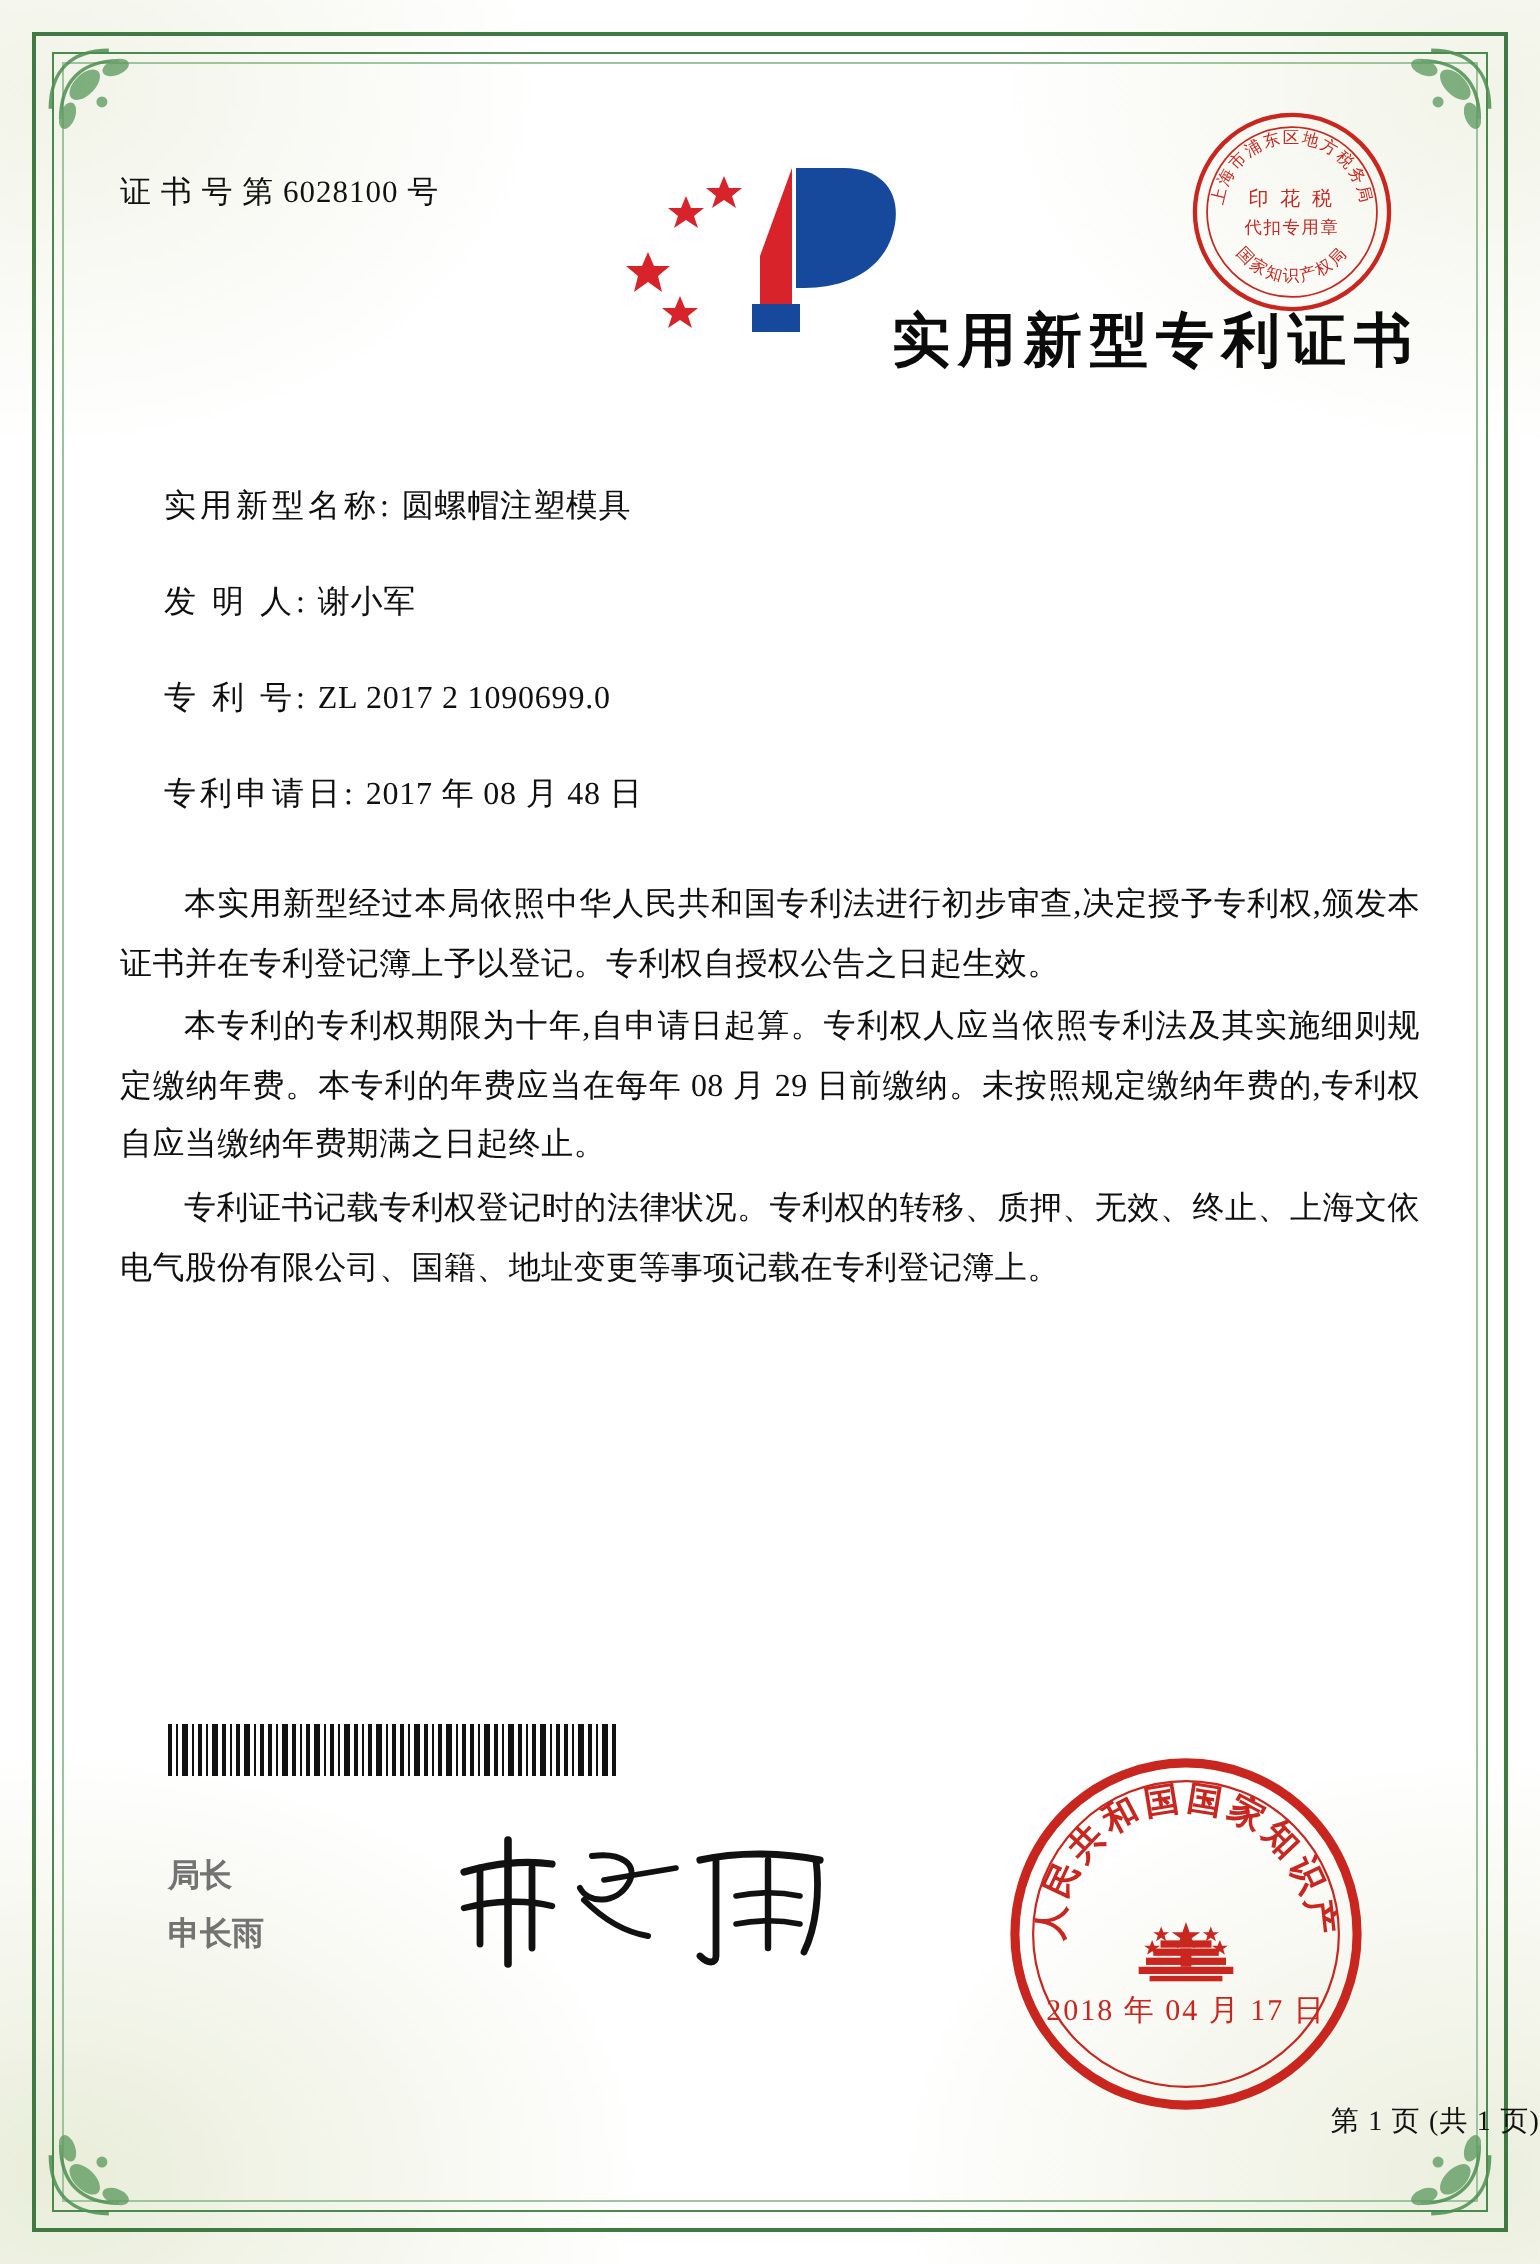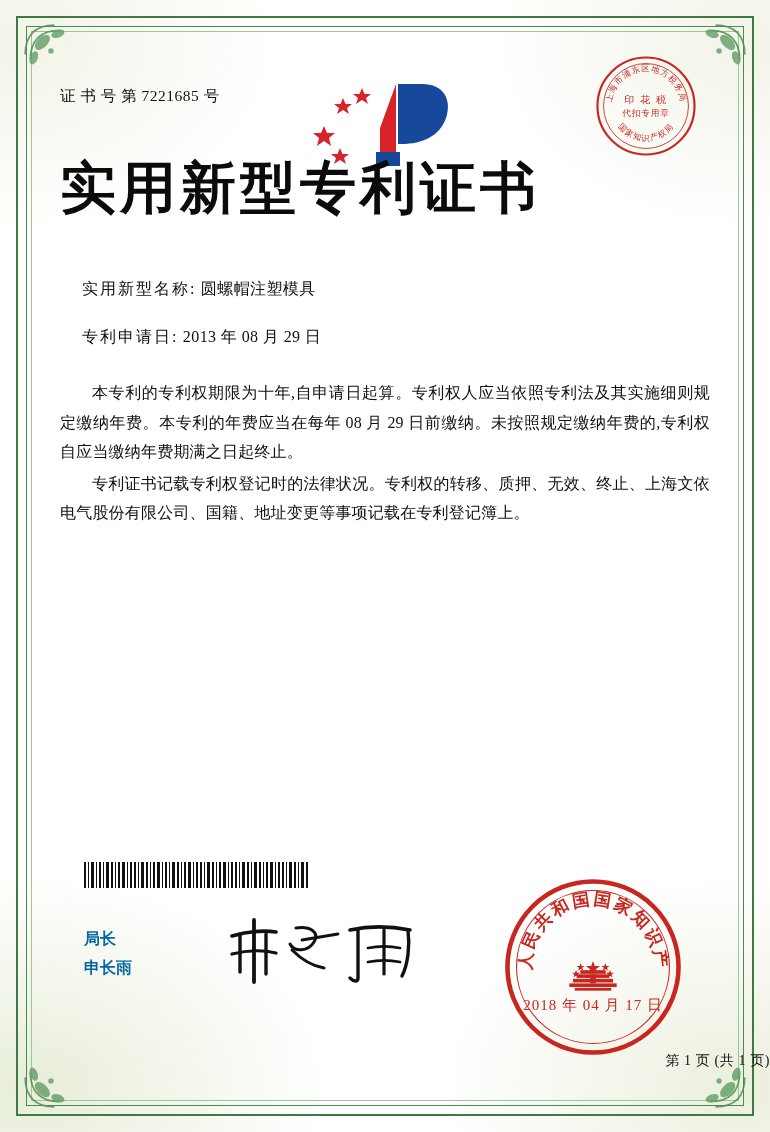--- a/index.html
+++ b/index.html
@@ -74,22 +74,22 @@
     height: 92px;
   }
   .seal-tax {
     position: absolute;
     right: 72px;
     top: 54px;
     width: 104px;
     height: 104px;
   }
   .title {
-    text-align: left;
-    font-size: 56px;
+    text-align: right;
+    font-size: 29px;
     font-weight: bold;
     letter-spacing: 4px;
     color: #0b0b0b;
     margin-top: 44px;
     font-family: "Liberation Serif", "DejaVu Serif", serif;
   }
   .fields {
     margin-top: 52px;
     padding-left: 22px;
   }
@@ -118,21 +118,21 @@
     width: 226px;
     height: 26px;
   }
   .signature-block {
     position: absolute;
     left: 84px;
     top: 925px;
     font-size: 16px;
     line-height: 1.8;
     font-weight: bold;
-    color: #0369a1;
+    color: #737373;
   }
   .handwriting {
     position: absolute;
     left: 218px;
     top: 912px;
     width: 210px;
     height: 76px;
   }
   .seal-main {
     position: absolute;
@@ -241,36 +241,45 @@
     </text>
     <path id="tax-bottom" d="M60,60 m-40,0 a40,40 0 0,0 80,0" fill="none"></path>
     <text font-size="9.5" fill="#c8261f" letter-spacing="1.2" font-family="&quot;Liberation Serif&quot;, serif">
       <textPath href="#tax-bottom" startOffset="50%" text-anchor="middle">国家知识产权局</textPath>
     </text>
     <text x="60" y="56" font-size="11.5" fill="#c8261f" text-anchor="middle" letter-spacing="2" font-family="&quot;Liberation Serif&quot;, serif">印 花 税</text>
     <text x="60" y="72" font-size="10" fill="#c8261f" text-anchor="middle" letter-spacing="1" font-family="&quot;Liberation Serif&quot;, serif">代扣专用章</text>
   </svg>
 
   <div class="content">
-    <div class="cert-no">证 书 号 第 7221685 号</div>
+    <div class="cert-no">证 书 号 第 6028100 号</div>
 
     <div class="title">实用新型专利证书</div>
 
     <div class="fields">
       <div class="field">
         <span class="lbl">实用新型名称:</span>
         <span class="val">圆螺帽注塑模具</span>
       </div>
       <div class="field">
+        <span class="lbl">发 明 人:</span>
+        <span class="val">谢小军</span>
+      </div>
+      <div class="field">
+        <span class="lbl">专 利 号:</span>
+        <span class="val">ZL 2017 2 1090699.0</span>
+      </div>
+      <div class="field">
         <span class="lbl">专利申请日:</span>
-        <span class="val">2013 年 08 月 29 日</span>
+        <span class="val">2017 年 08 月 48 日</span>
       </div>
     </div>
 
     <div class="body-text">
+      <p>本实用新型经过本局依照中华人民共和国专利法进行初步审查,决定授予专利权,颁发本证书并在专利登记簿上予以登记。专利权自授权公告之日起生效。</p>
       <p>本专利的专利权期限为十年,自申请日起算。专利权人应当依照专利法及其实施细则规定缴纳年费。本专利的年费应当在每年 08 月 29 日前缴纳。未按照规定缴纳年费的,专利权自应当缴纳年费期满之日起终止。</p>
       <p>专利证书记载专利权登记时的法律状况。专利权的转移、质押、无效、终止、上海文依电气股份有限公司、国籍、地址变更等事项记载在专利登记簿上。</p>
     </div>
   </div>
 
   <svg class="barcode" viewBox="0 0 226 26" preserveAspectRatio="none">
     <g fill="#111">
       <rect x="0" y="0" width="2" height="26"></rect>
         <rect x="4" y="0" width="1" height="26"></rect>
       <rect x="7" y="0" width="3" height="26"></rect>

